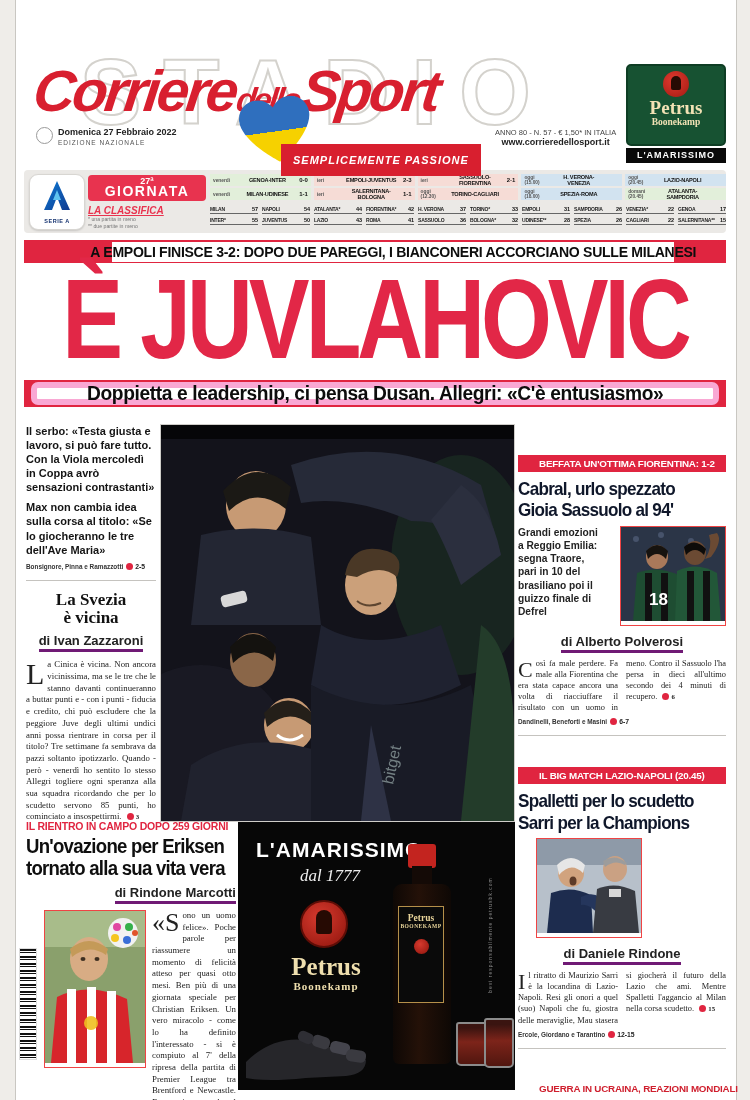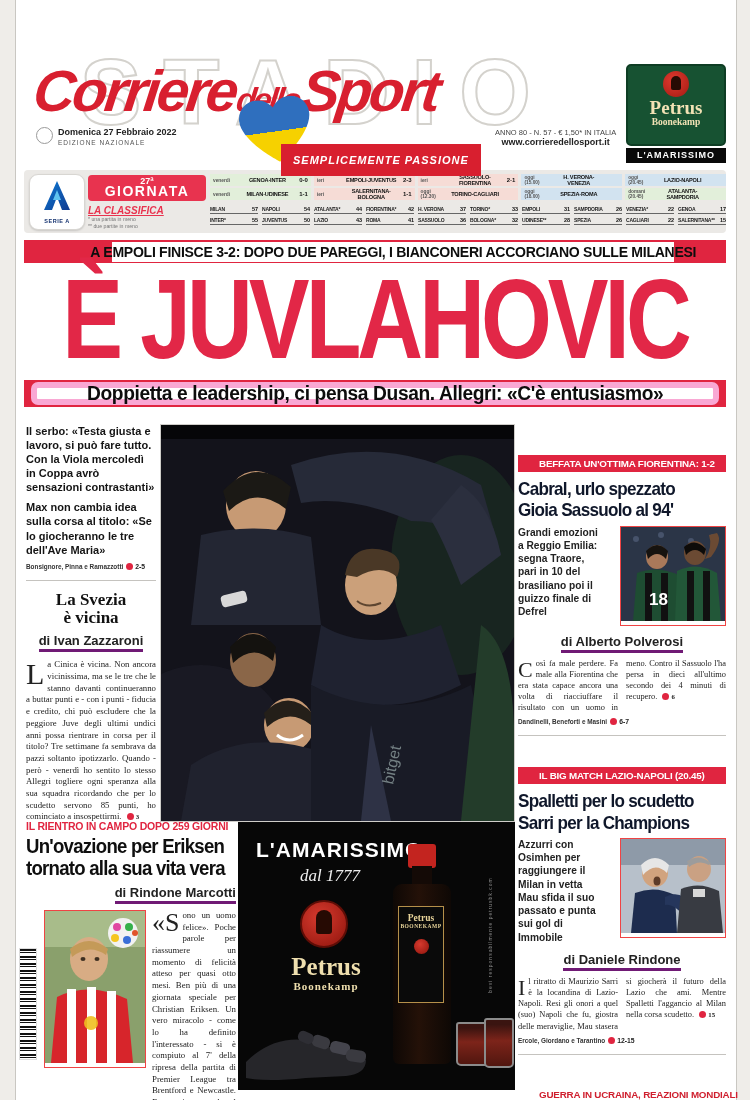--- a/index.html
+++ b/index.html
@@ -474,21 +474,20 @@
     <span>Dandinelli, Beneforti e Masini</span><span class="pageref"></span><span class="pages">6-7</span>
   </div>
   <hr class="divider">
 
   <div class="kbar">IL BIG MATCH LAZIO-NAPOLI (20.45)</div>
   <div class="art-h">
     <span>Spalletti per lo scudetto</span>
     <span>Sarri per la Champions</span>
   </div>
   <div class="leadrow">
-    <div class="leadtext">Azzurri con Osimhen per raggiungere il Milan in vetta Mau sfida il suo passato e punta sui gol di Immobile</div>
     <div class="artphoto">
       <svg width="104" height="94" viewBox="0 0 104 94">
         <rect width="104" height="94" fill="#b7c0ca"></rect>
         <rect y="0" width="104" height="26" fill="#8e9aa8"></rect>
         <ellipse cx="34" cy="34" rx="13" ry="14" fill="#d1a37e"></ellipse>
         <path d="M20 26 Q34 12 48 26 L46 34 Q34 22 22 36 Z" fill="#e6e6e6"></path>
         <ellipse cx="36" cy="42" rx="3.5" ry="4.5" fill="#5d3b28"></ellipse>
         <path d="M14 54 Q34 46 54 56 L56 94 L10 94 Z" fill="#1d2c4e"></path>
         <path d="M44 58 Q60 50 70 66 L62 76 Q52 64 44 66 Z" fill="#25365c"></path>
         <ellipse cx="78" cy="30" rx="12" ry="13" fill="#caa183"></ellipse>

